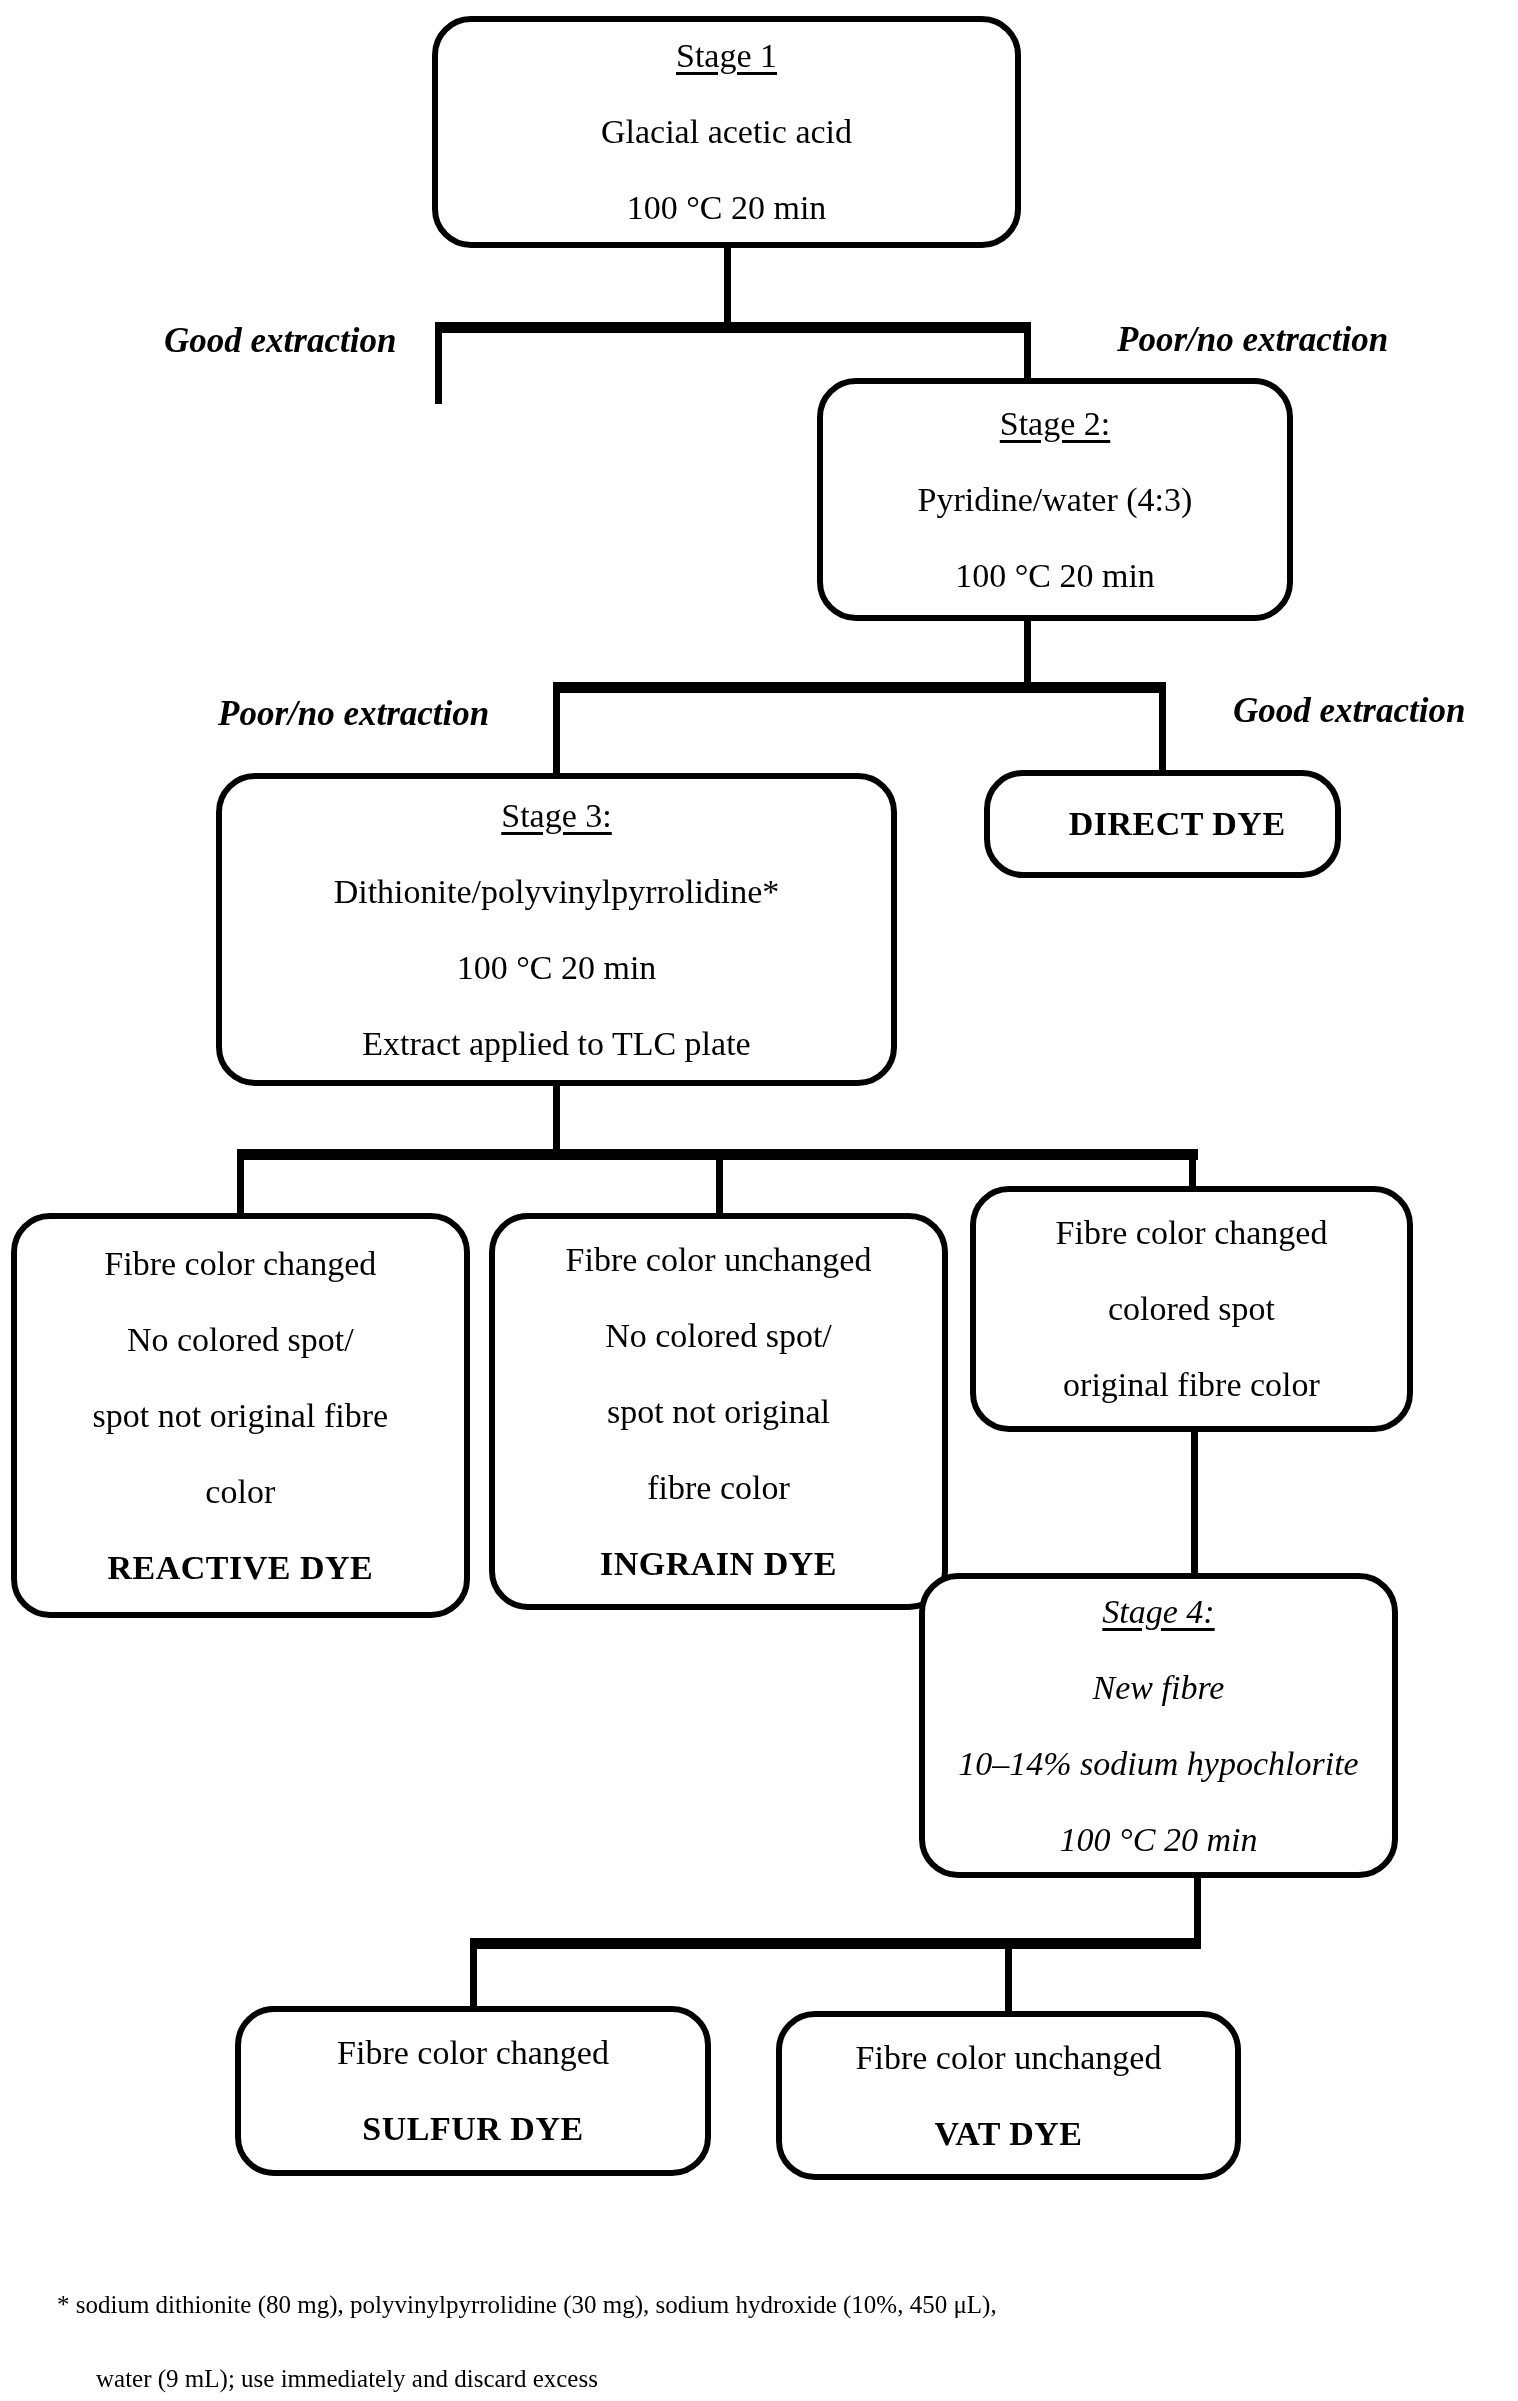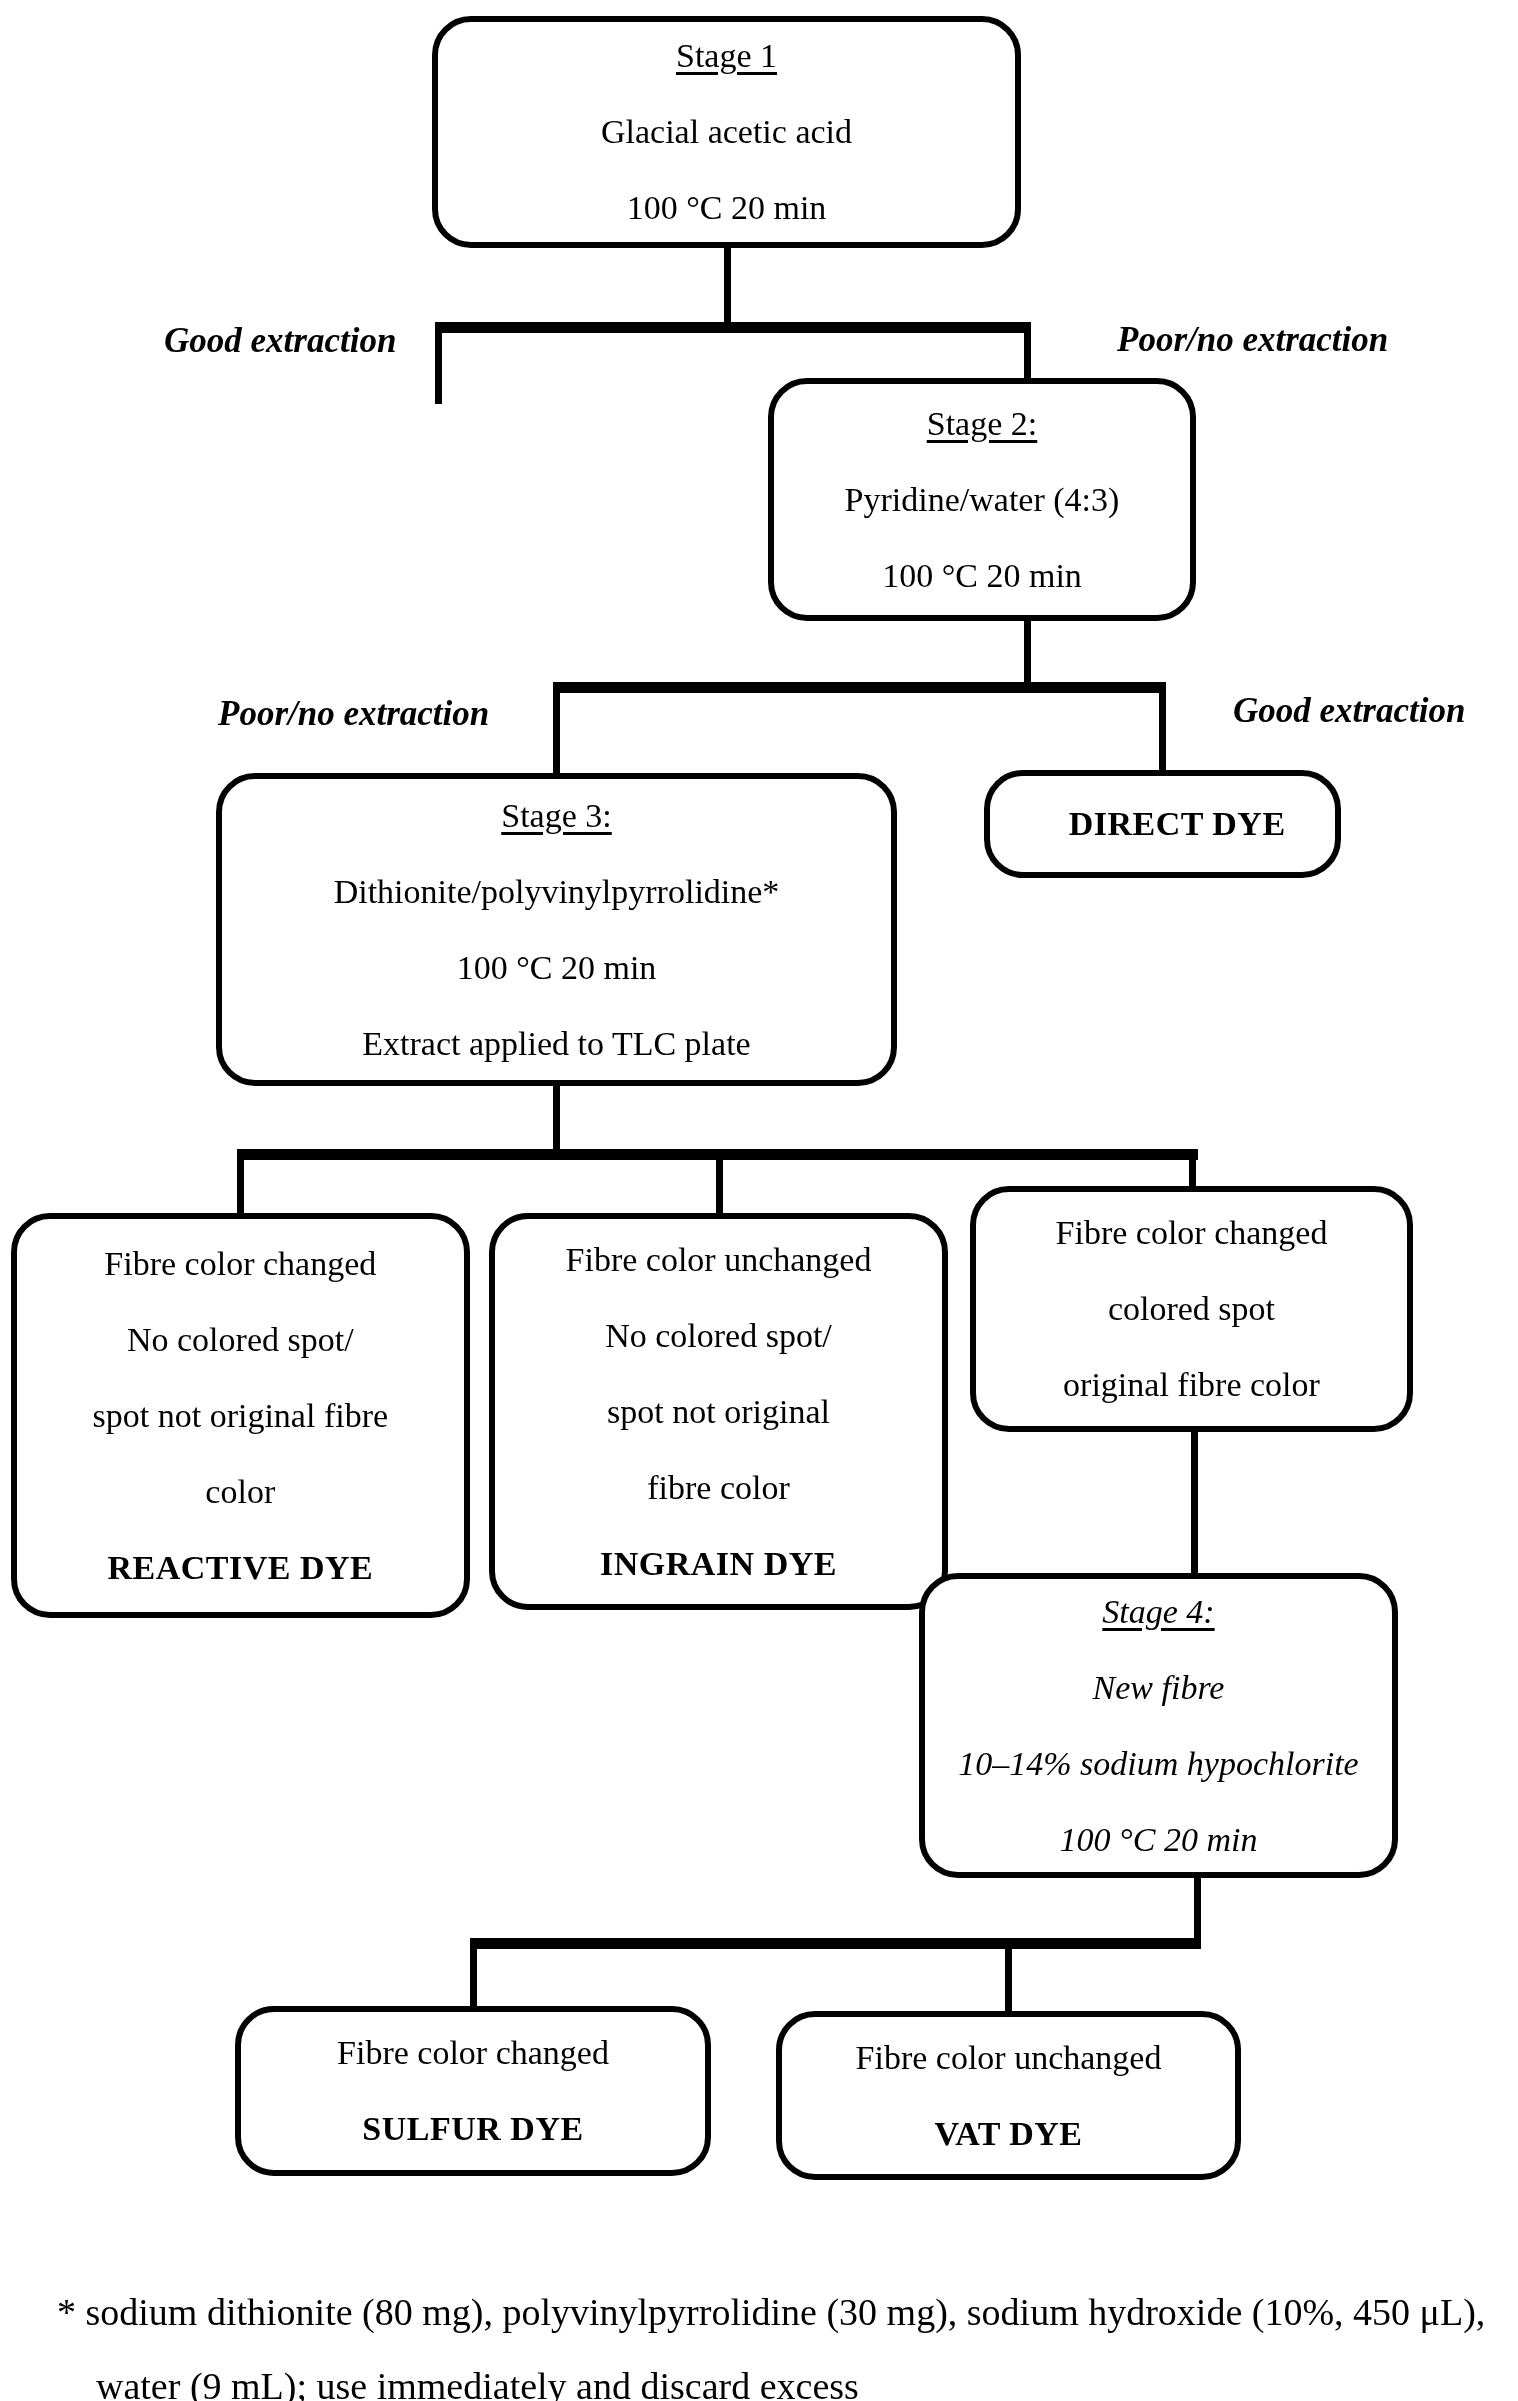--- a/index.html
+++ b/index.html
@@ -36,21 +36,21 @@
     position: absolute;
     font-size: 35px;
     font-weight: bold;
     font-style: italic;
     line-height: 1;
     white-space: nowrap;
     margin-left: 40px;
   }
   .fnote {
     position: absolute;
-    font-size: 38px;
+    font-size: 25px;
     line-height: 1.15;
     white-space: nowrap;
   }
 </style>
 </head>
 <body>
 
 <div id="canvas">
 
   <div class="vline" style="left:724px; top:248px; height:81px;"></div>
@@ -80,21 +80,21 @@
   <div class="blabel" style="left:178px; top:696px;">Poor/no extraction</div>
   <div class="blabel" style="left:1193px; top:693px;">Good extraction</div>
 
   <div class="node" style="left:432px; top:16px; width:589px; height:232px;">
     <div class="u">Stage 1</div>
     <div>Glacial acetic acid</div>
     <div>100 °C 20 min</div>
   </div>
 
 
-  <div class="node" style="left:768px; top:378px; width:428px; height:243px;">
+  <div class="node" style="left:817px; top:378px; width:476px; height:243px;">
     <div class="u">Stage 2:</div>
     <div>Pyridine/water (4:3)</div>
     <div>100 °C 20 min</div>
   </div>
 
   <div class="node" style="left:216px; top:773px; width:681px; height:313px;">
     <div class="u">Stage 3:</div>
     <div>Dithionite/polyvinylpyrrolidine*</div>
     <div>100 °C 20 min</div>
     <div>Extract applied to TLC plate</div>

